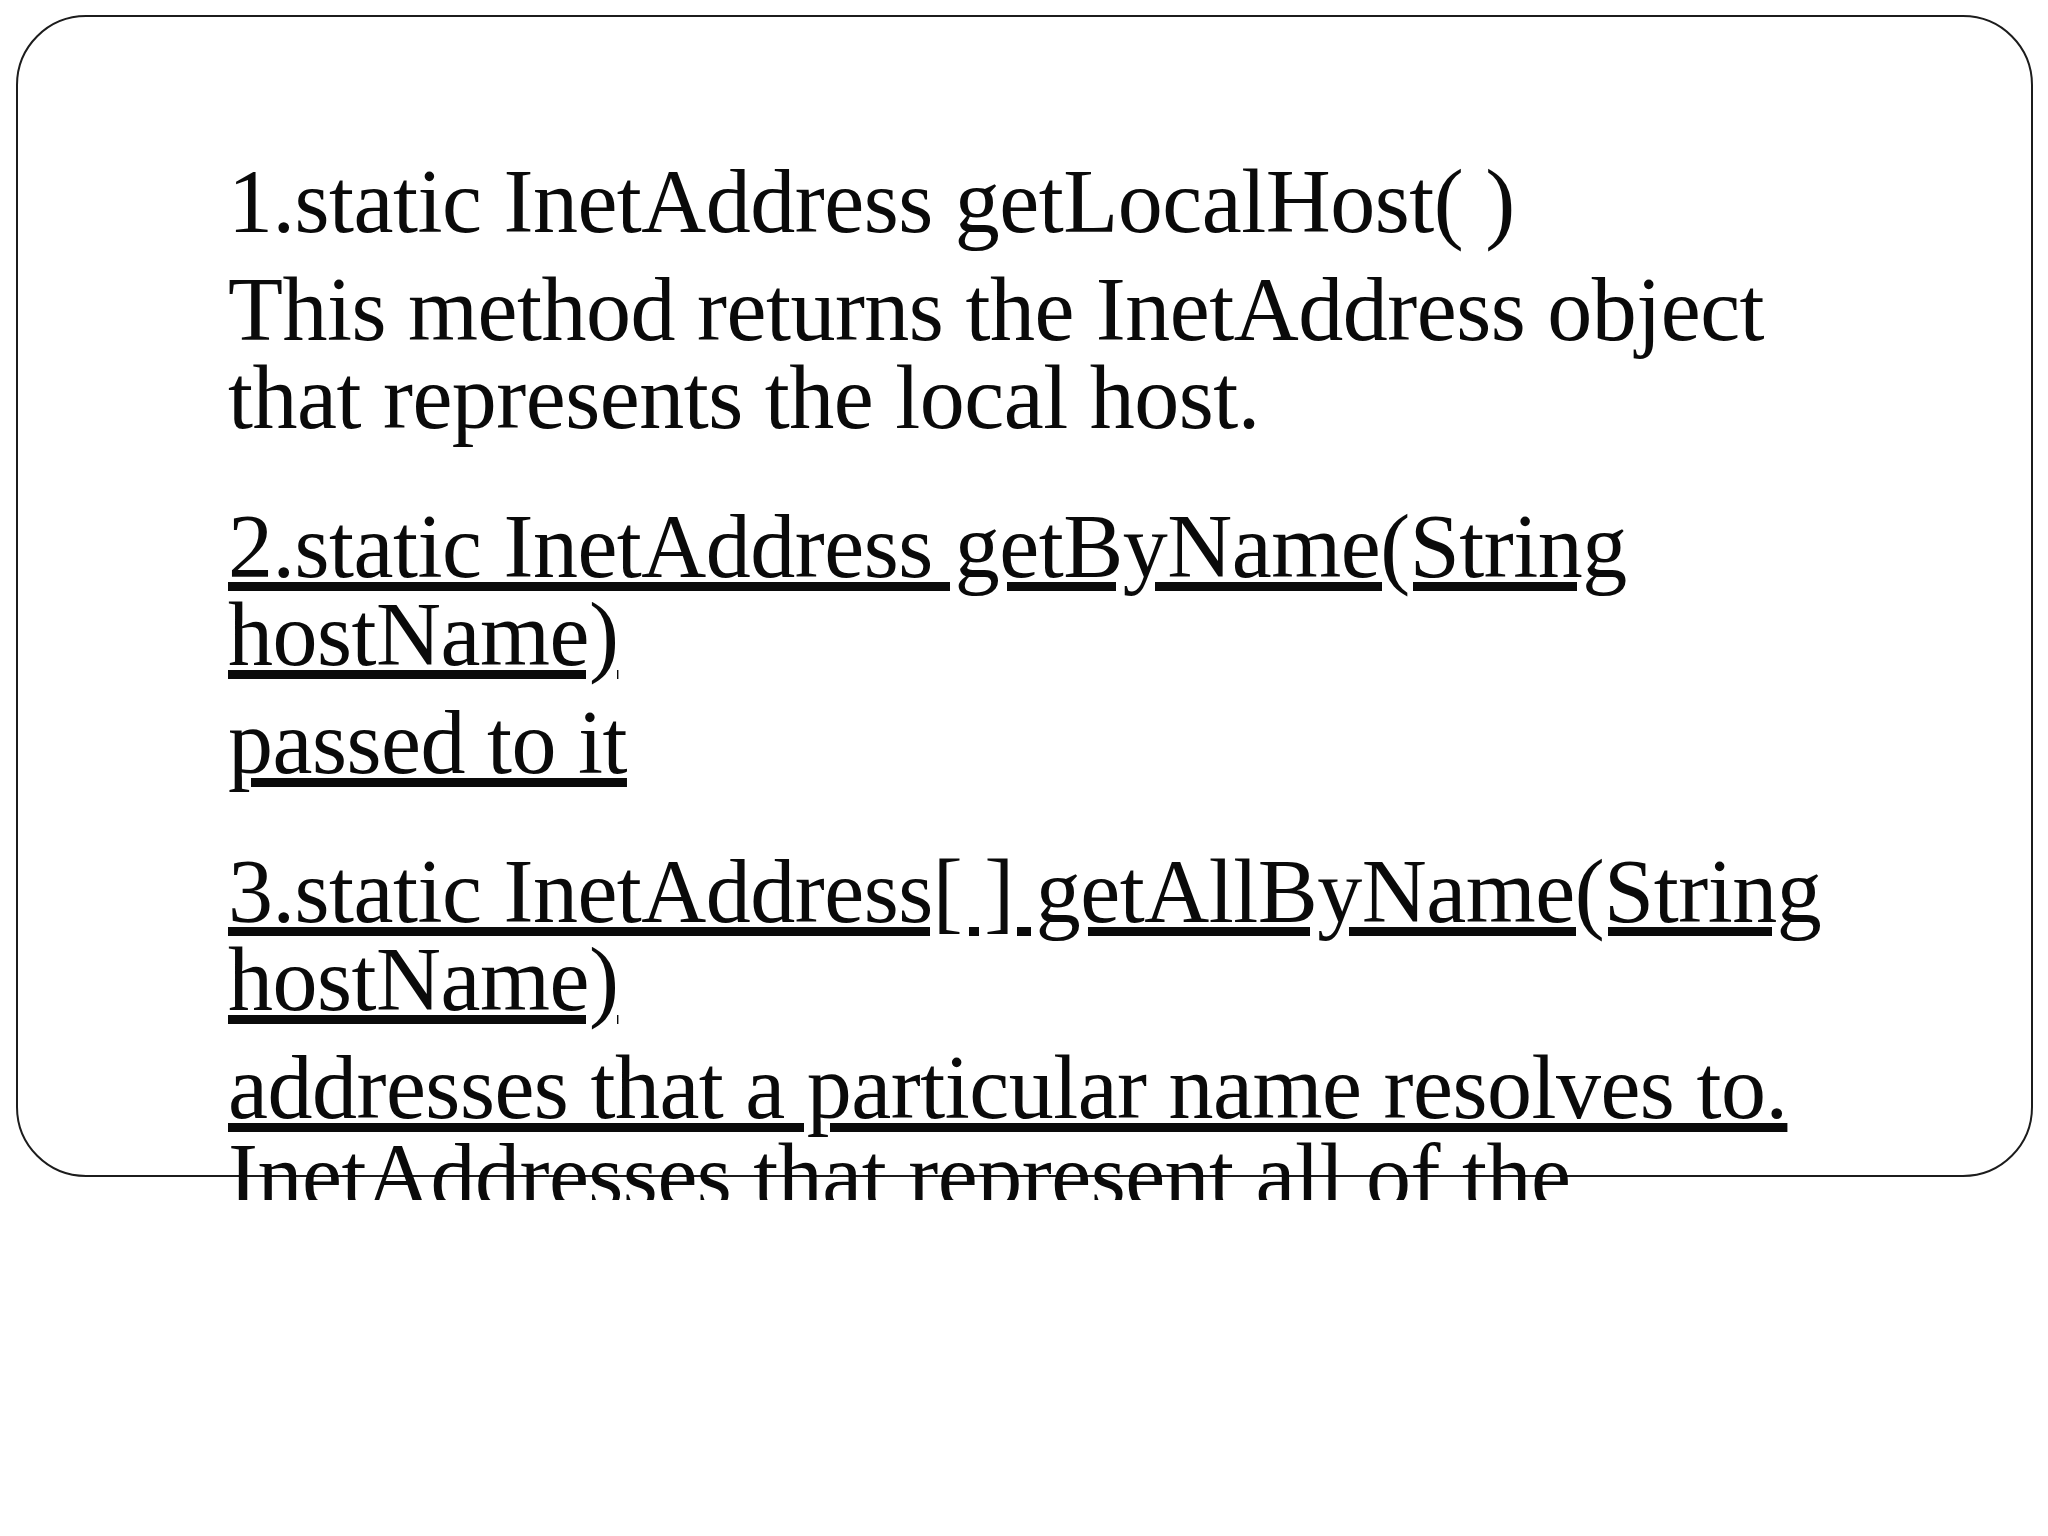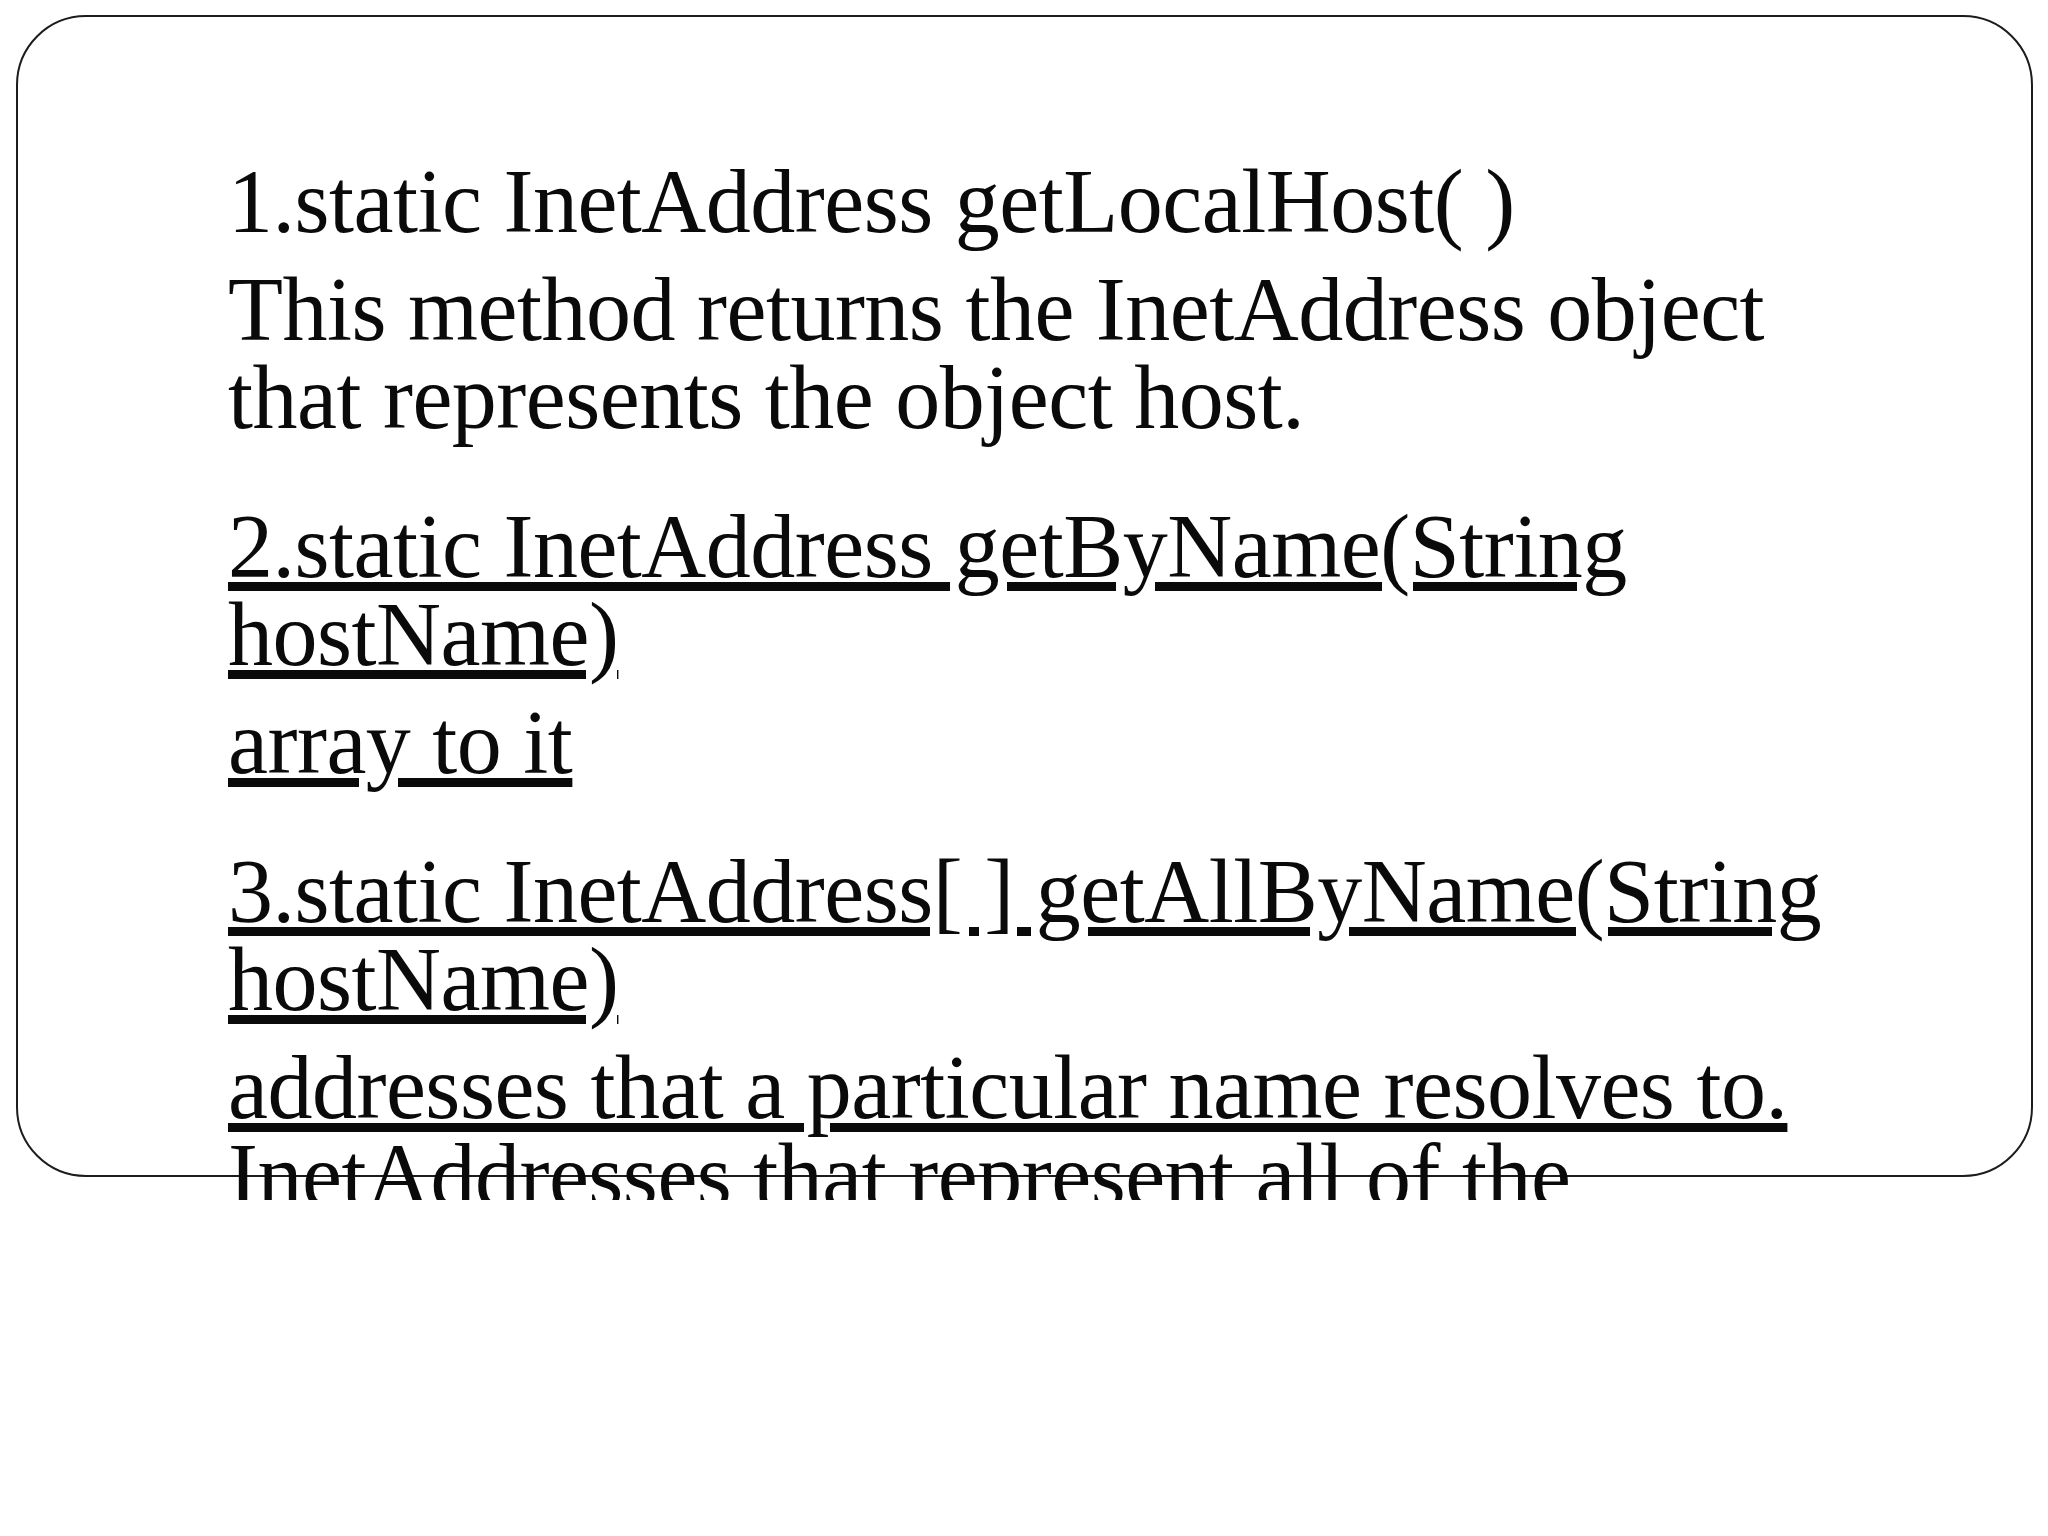--- a/index.html
+++ b/index.html
@@ -53,31 +53,31 @@
   <div class="slide-border"></div>
 
   <div class="content">
 
     <section class="item">
       <div class="para sig">
         <div class="line">1.static InetAddress getLocalHost( )</div>
       </div>
       <div class="para desc">
         <div class="line">This method returns the InetAddress object</div>
-        <div class="line">that represents the object host.</div>
+        <div class="line">that represents the local host.</div>
       </div>
     </section>
 
     <section class="item">
       <div class="para sig">
         <div class="line">2.static InetAddress getByName(String</div>
         <div class="line">hostName)</div>
       </div>
       <div class="para desc">
-        <div class="line">array to it</div>
+        <div class="line">passed to it</div>
       </div>
     </section>
 
     <section class="item">
       <div class="para sig">
         <div class="line">3.static InetAddress[ ] getAllByName(String</div>
         <div class="line">hostName)</div>
       </div>
       <div class="para desc">
         <div class="line">addresses that a particular name resolves to.</div>

